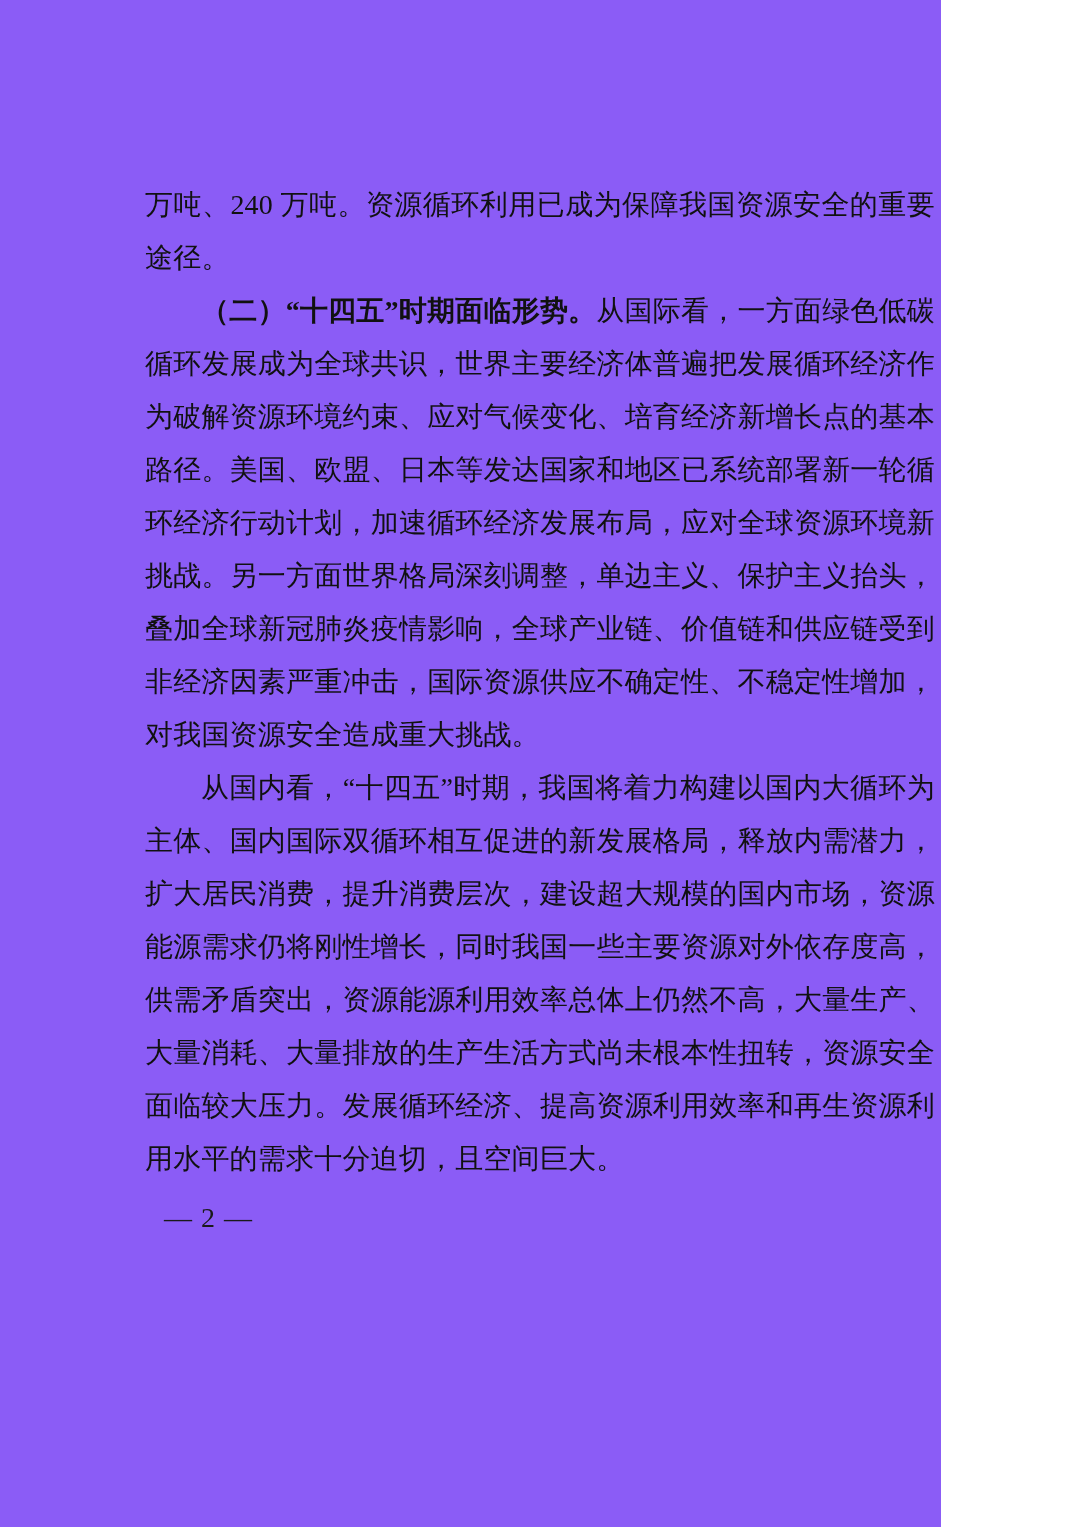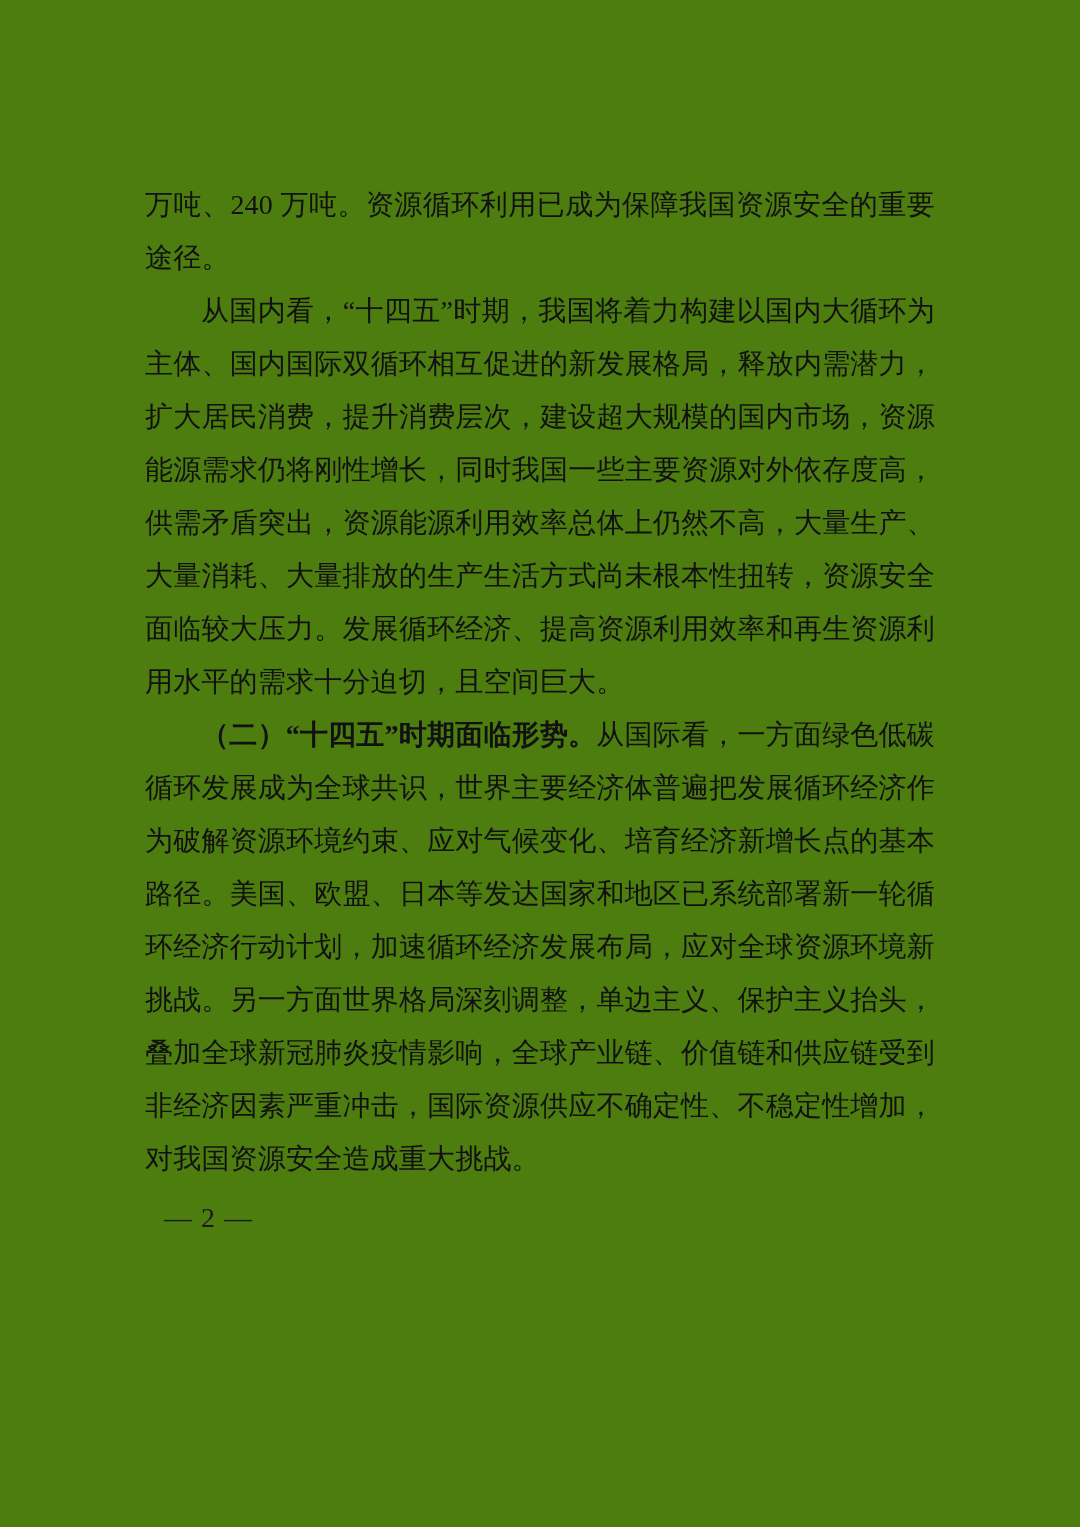--- a/index.html
+++ b/index.html
@@ -9,23 +9,23 @@
     background: #ffffff;
   }
   body {
     width: 1080px;
     height: 1527px;
     font-family: "Liberation Serif", "DejaVu Serif", serif;
     color: #111111;
     overflow: hidden;
   }
   .page {
-    width: 1080px;
+    width: 941px;
     height: 1527px;
-    background: #4d7c0f;
+    background: #8b5cf6;
     padding: 178px 145px 0 145px;
   }
   .content {
     width: 790px;
   }
   .para {
     margin: 0;
     font-size: 28px;
     line-height: 53px;
     letter-spacing: 0.2px;
@@ -52,24 +52,24 @@
 <body>
 
 <div class="page">
   <div class="content">
 
     <p class="para">
       <span>万吨、240 万吨。资源循环利用已成为保障我国资源安全的重要途径。</span>
     </p>
 
     <p class="para indent">
-      <span>从国内看，“十四五”时期，我国将着力构建以国内大循环为主体、国内国际双循环相互促进的新发展格局，释放内需潜力，扩大居民消费，提升消费层次，建设超大规模的国内市场，资源能源需求仍将刚性增长，同时我国一些主要资源对外依存度高，供需矛盾突出，资源能源利用效率总体上仍然不高，大量生产、大量消耗、大量排放的生产生活方式尚未根本性扭转，资源安全面临较大压力。发展循环经济、提高资源利用效率和再生资源利用水平的需求十分迫切，且空间巨大。</span>
+      <span class="lead">（二）“十四五”时期面临形势。</span><span>从国际看，一方面绿色低碳循环发展成为全球共识，世界主要经济体普遍把发展循环经济作为破解资源环境约束、应对气候变化、培育经济新增长点的基本路径。美国、欧盟、日本等发达国家和地区已系统部署新一轮循环经济行动计划，加速循环经济发展布局，应对全球资源环境新挑战。另一方面世界格局深刻调整，单边主义、保护主义抬头，叠加全球新冠肺炎疫情影响，全球产业链、价值链和供应链受到非经济因素严重冲击，国际资源供应不确定性、不稳定性增加，对我国资源安全造成重大挑战。</span>
     </p>
 
     <p class="para indent">
-      <span class="lead">（二）“十四五”时期面临形势。</span><span>从国际看，一方面绿色低碳循环发展成为全球共识，世界主要经济体普遍把发展循环经济作为破解资源环境约束、应对气候变化、培育经济新增长点的基本路径。美国、欧盟、日本等发达国家和地区已系统部署新一轮循环经济行动计划，加速循环经济发展布局，应对全球资源环境新挑战。另一方面世界格局深刻调整，单边主义、保护主义抬头，叠加全球新冠肺炎疫情影响，全球产业链、价值链和供应链受到非经济因素严重冲击，国际资源供应不确定性、不稳定性增加，对我国资源安全造成重大挑战。</span>
+      <span>从国内看，“十四五”时期，我国将着力构建以国内大循环为主体、国内国际双循环相互促进的新发展格局，释放内需潜力，扩大居民消费，提升消费层次，建设超大规模的国内市场，资源能源需求仍将刚性增长，同时我国一些主要资源对外依存度高，供需矛盾突出，资源能源利用效率总体上仍然不高，大量生产、大量消耗、大量排放的生产生活方式尚未根本性扭转，资源安全面临较大压力。发展循环经济、提高资源利用效率和再生资源利用水平的需求十分迫切，且空间巨大。</span>
     </p>
 
 
   </div>
 
   <div class="footer">— 2 —</div>
 </div>
 
 </body></html>

